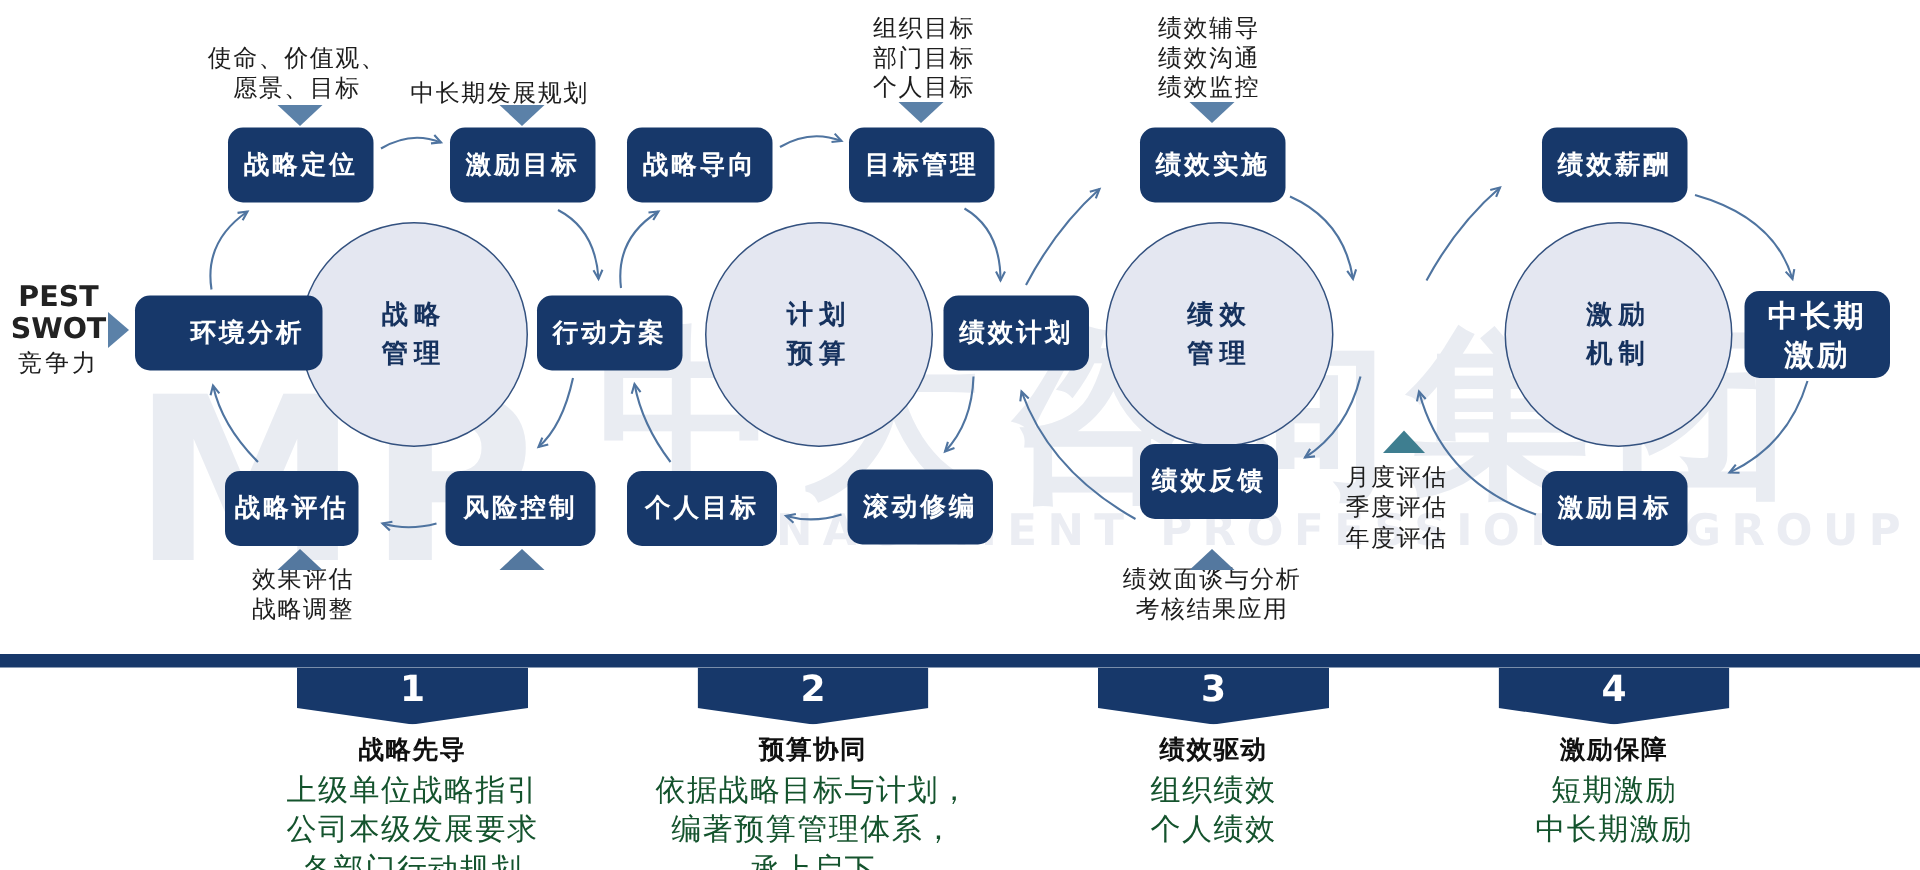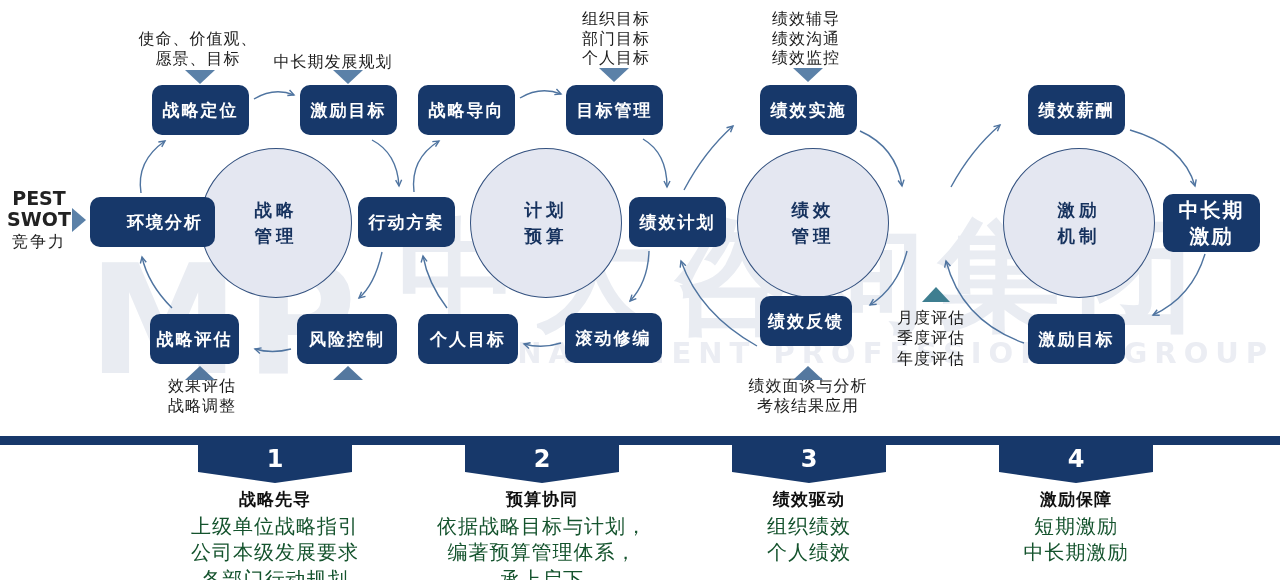--- a/index.html
+++ b/index.html
@@ -84,21 +84,21 @@
 管理</div>
   <div class="circle" style="left:470px;">计划
 预算</div>
   <div class="circle" style="left:737px;">绩效
 管理</div>
   <div class="circle" style="left:1003px;">激励
 机制</div>
 
   <div class="box" style="left:152px;top:85px;">战略定位</div>
   <div class="box" style="left:300px;top:85px;">激励目标</div>
-  <div class="box" style="left:418px;top:85px;">战略导向</div>
+  <div class="box" style="left:418px;top:85px;font-family:Liberation Serif, serif;">战略导向</div>
   <div class="box" style="left:566px;top:85px;">目标管理</div>
   <div class="box" style="left:760px;top:85px;">绩效实施</div>
   <div class="box" style="left:1028px;top:85px;">绩效薪酬</div>
 
   <div class="box" style="left:90px;top:197px;width:100px;padding-left:25px;">环境分析</div>
   <div class="box" style="left:358px;top:197px;">行动方案</div>
   <div class="box" style="left:629px;top:197px;">绩效计划</div>
   <div class="box" style="left:1163px;top:194px;height:58px;font-size:20px;">中长期
 激励</div>
 

